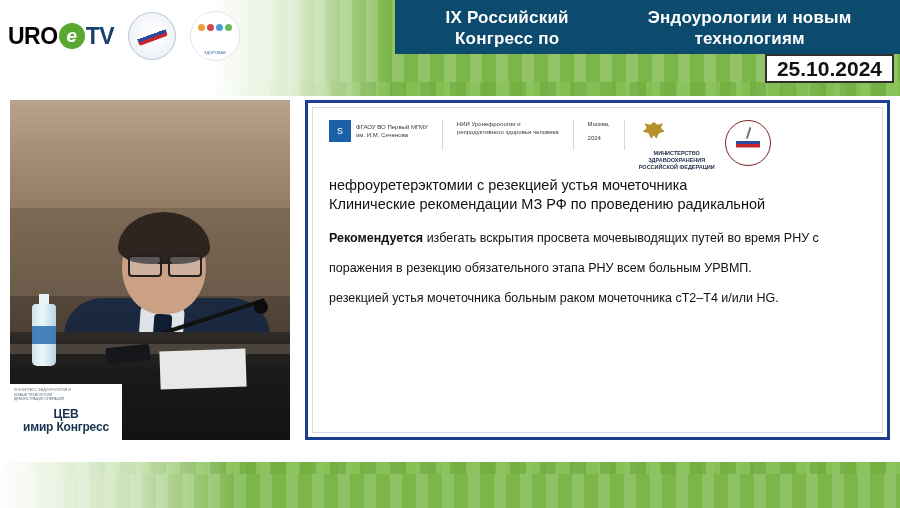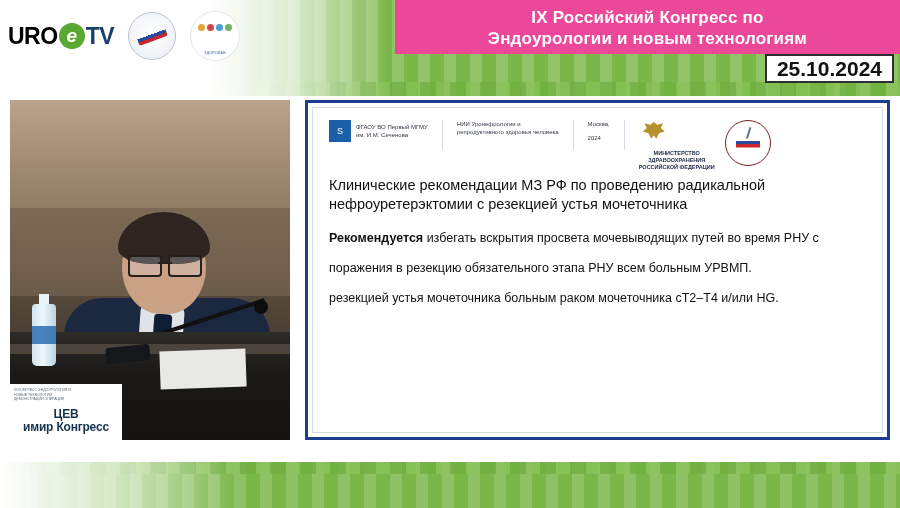--- a/index.html
+++ b/index.html
@@ -118,24 +118,24 @@
     position: absolute;
     left: 210px; top: 0; width: 180px; height: 96px;
     background: linear-gradient(to right, #ffffff 0%, rgba(255,255,255,0.75) 45%, rgba(255,255,255,0) 100%);
   }
 
   
   .congress-title {
     position: absolute;
     right: 0; top: 0;
     width: 505px; height: 54px;
-    background: #ec4899;
+    background: #0c4a6e;
     color: #ffffff;
     display: flex;
-    flex-direction: column;
+    flex-direction: row;
     align-items: center;
     justify-content: center;
     text-align: center;
     font-weight: bold;
     font-size: 17px;
     line-height: 21px;
     letter-spacing: .2px;
     box-sizing: border-box;
     padding: 2px 10px 0 10px;
   }
@@ -512,22 +512,22 @@
           <div class="sh-min">ЗДРАВООХРАНЕНИЯ</div>
           <div class="sh-min">РОССИЙСКОЙ ФЕДЕРАЦИИ</div>
         </div>
         <div class="sh-round">
           <div class="needle"></div>
           <div class="ribbon2"></div>
         </div>
       </div>
 
       <div class="slide-title">
+        <div>нефроуретерэктомии с резекцией устья мочеточника</div>
         <div>Клинические рекомендации МЗ РФ по проведению радикальной</div>
-        <div>нефроуретерэктомии с резекцией устья мочеточника</div>
       </div>
 
       <div class="rec-block">
         <div>
           <b>Рекомендуется</b>
           <span> </span><span class="u">избегать вскрытия просвета мочевыводящих путей</span><span> во время РНУ с</span>
         </div>
       </div>
 
       <div class="rec-block">

